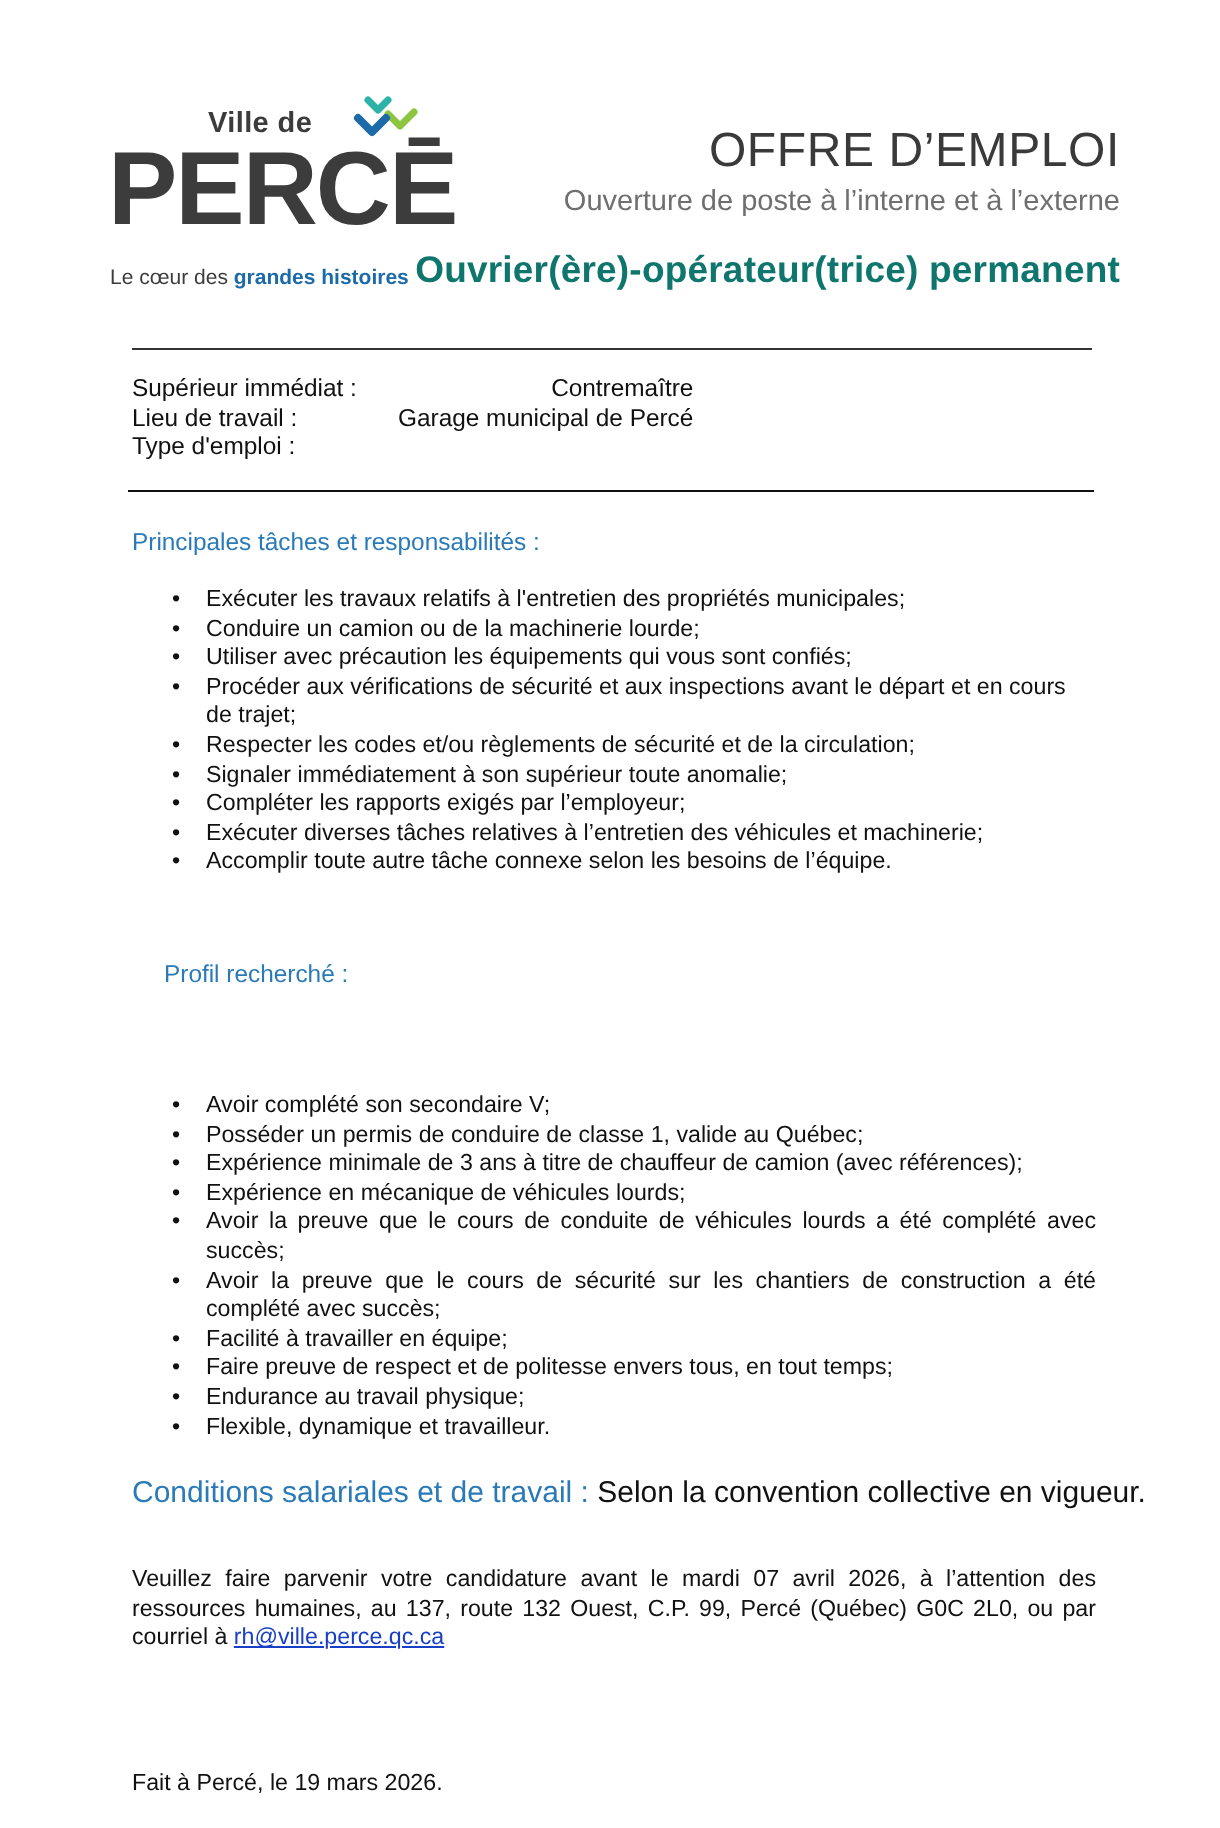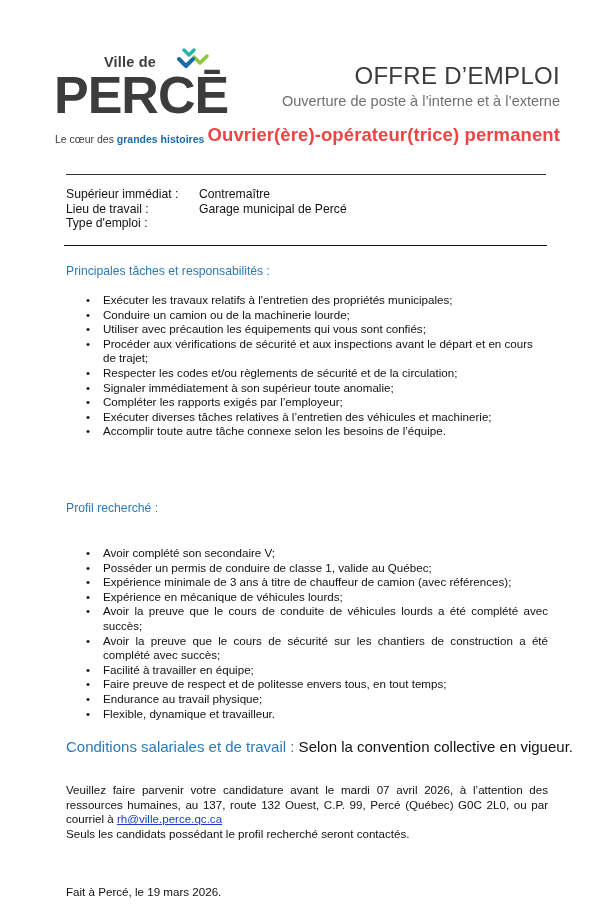--- a/index.html
+++ b/index.html
@@ -9,33 +9,33 @@
     .logo { position: absolute; left: 54px; top: 52px; width: 160px; height: 100px; }
     .logo-ville { position: absolute; left: 2px; top: 2px; font-size: 14.5px; font-weight: bold; color: #3c3c3c; letter-spacing: 0.2px; margin-left: 48px; }
     .logo-perce { position: absolute; left: 0px; top: 15px; font-size: 52px; font-weight: bold; color: #3c3c3c; letter-spacing: -1px; line-height: 56px; }
     .logo-chevrons { position: absolute; left: 122px; top: -4px; width: 34px; height: 26px; }
     .logo-tagline { position: absolute; left: 1px; top: 81px; font-size: 10.5px; color: #3c3c3c; white-space: nowrap; }
     .logo-tagline b { color: #1c6aa8; font-weight: bold; }
 
     .header-right { position: absolute; right: 50px; top: 62px; text-align: right; }
     .offer-title { font-size: 24px; font-weight: normal; color: #3a3a3a; letter-spacing: 0.3px; line-height: 28px; }
     .offer-sub { font-size: 14.5px; color: #6f6f6f; margin-top: 2px; line-height: 18px; }
-    .job-title { position: absolute; right: 50px; top: 124px; font-size: 18.5px; color: #ef4444; font-weight: bold; letter-spacing: 0.1px; }
+    .job-title { position: absolute; right: 50px; top: 124px; font-size: 18.5px; color: #0f766e; font-weight: bold; letter-spacing: 0.1px; }
 
     .rule-top { position: absolute; left: 66px; top: 174px; width: 480px; border-top: 1.5px solid #333; }
     .rule-bottom { position: absolute; left: 64px; top: 245px; width: 483px; border-top: 1.3px solid #111; }
 
     .info { position: absolute; left: 66px; top: 187px; font-size: 12.2px; line-height: 14.5px; }
-    .info-row { display: flex; }
+    .info-row { display: flex; justify-content: space-between; }
     .info-label { width: 133px; color: #111; }
     .info-value { color: #111; }
 
     .section-head { position: absolute; left: 66px; font-size: 12.2px; color: #2a7ab8; }
     .s1 { top: 264px; text-align: right; }
-    .s2 { top: 501px; }
+    .s2 { top: 480px; margin-left: 16px; }
 
     ul.bullets { position: absolute; left: 86px; width: 462px; list-style: none; font-size: 11.6px; line-height: 14.6px; color: #111; }
     ul.bullets li { position: relative; padding-left: 17px; }
     ul.bullets li::before { content: "\2022"; position: absolute; left: 0; top: 0; }
     .b1 { top: 293px; }
     .b2 { top: 530px; margin-top: 16px; }
     .justify li { text-align: justify; }
 
     .conditions { position: absolute; left: 66px; top: 738px; font-size: 15px; color: #111; }
     .conditions .lab { color: #2a7ab8; }
@@ -109,16 +109,15 @@
   <li>Endurance au travail physique;</li>
   <li>Flexible, dynamique et travailleur.</li>
 </ul>
 
 <div class="conditions">
   <span class="lab">Conditions salariales et de travail :</span><span> Selon la convention collective en vigueur.</span>
 </div>
 
 <div class="apply">
   <span>Veuillez faire parvenir votre candidature avant le mardi 07 avril 2026, à l’attention des ressources humaines, au 137, route 132 Ouest, C.P. 99, Percé (Québec) G0C 2L0, ou par courriel à </span><a href="mailto:rh@ville.perce.qc.ca">rh@ville.perce.qc.ca</a><br>
-  <span>Seuls les candidats possédant le profil recherché seront contactés.</span>
 </div>
 
 <div class="signed">Fait à Percé, le 19 mars 2026.</div>
 
 </body></html>

